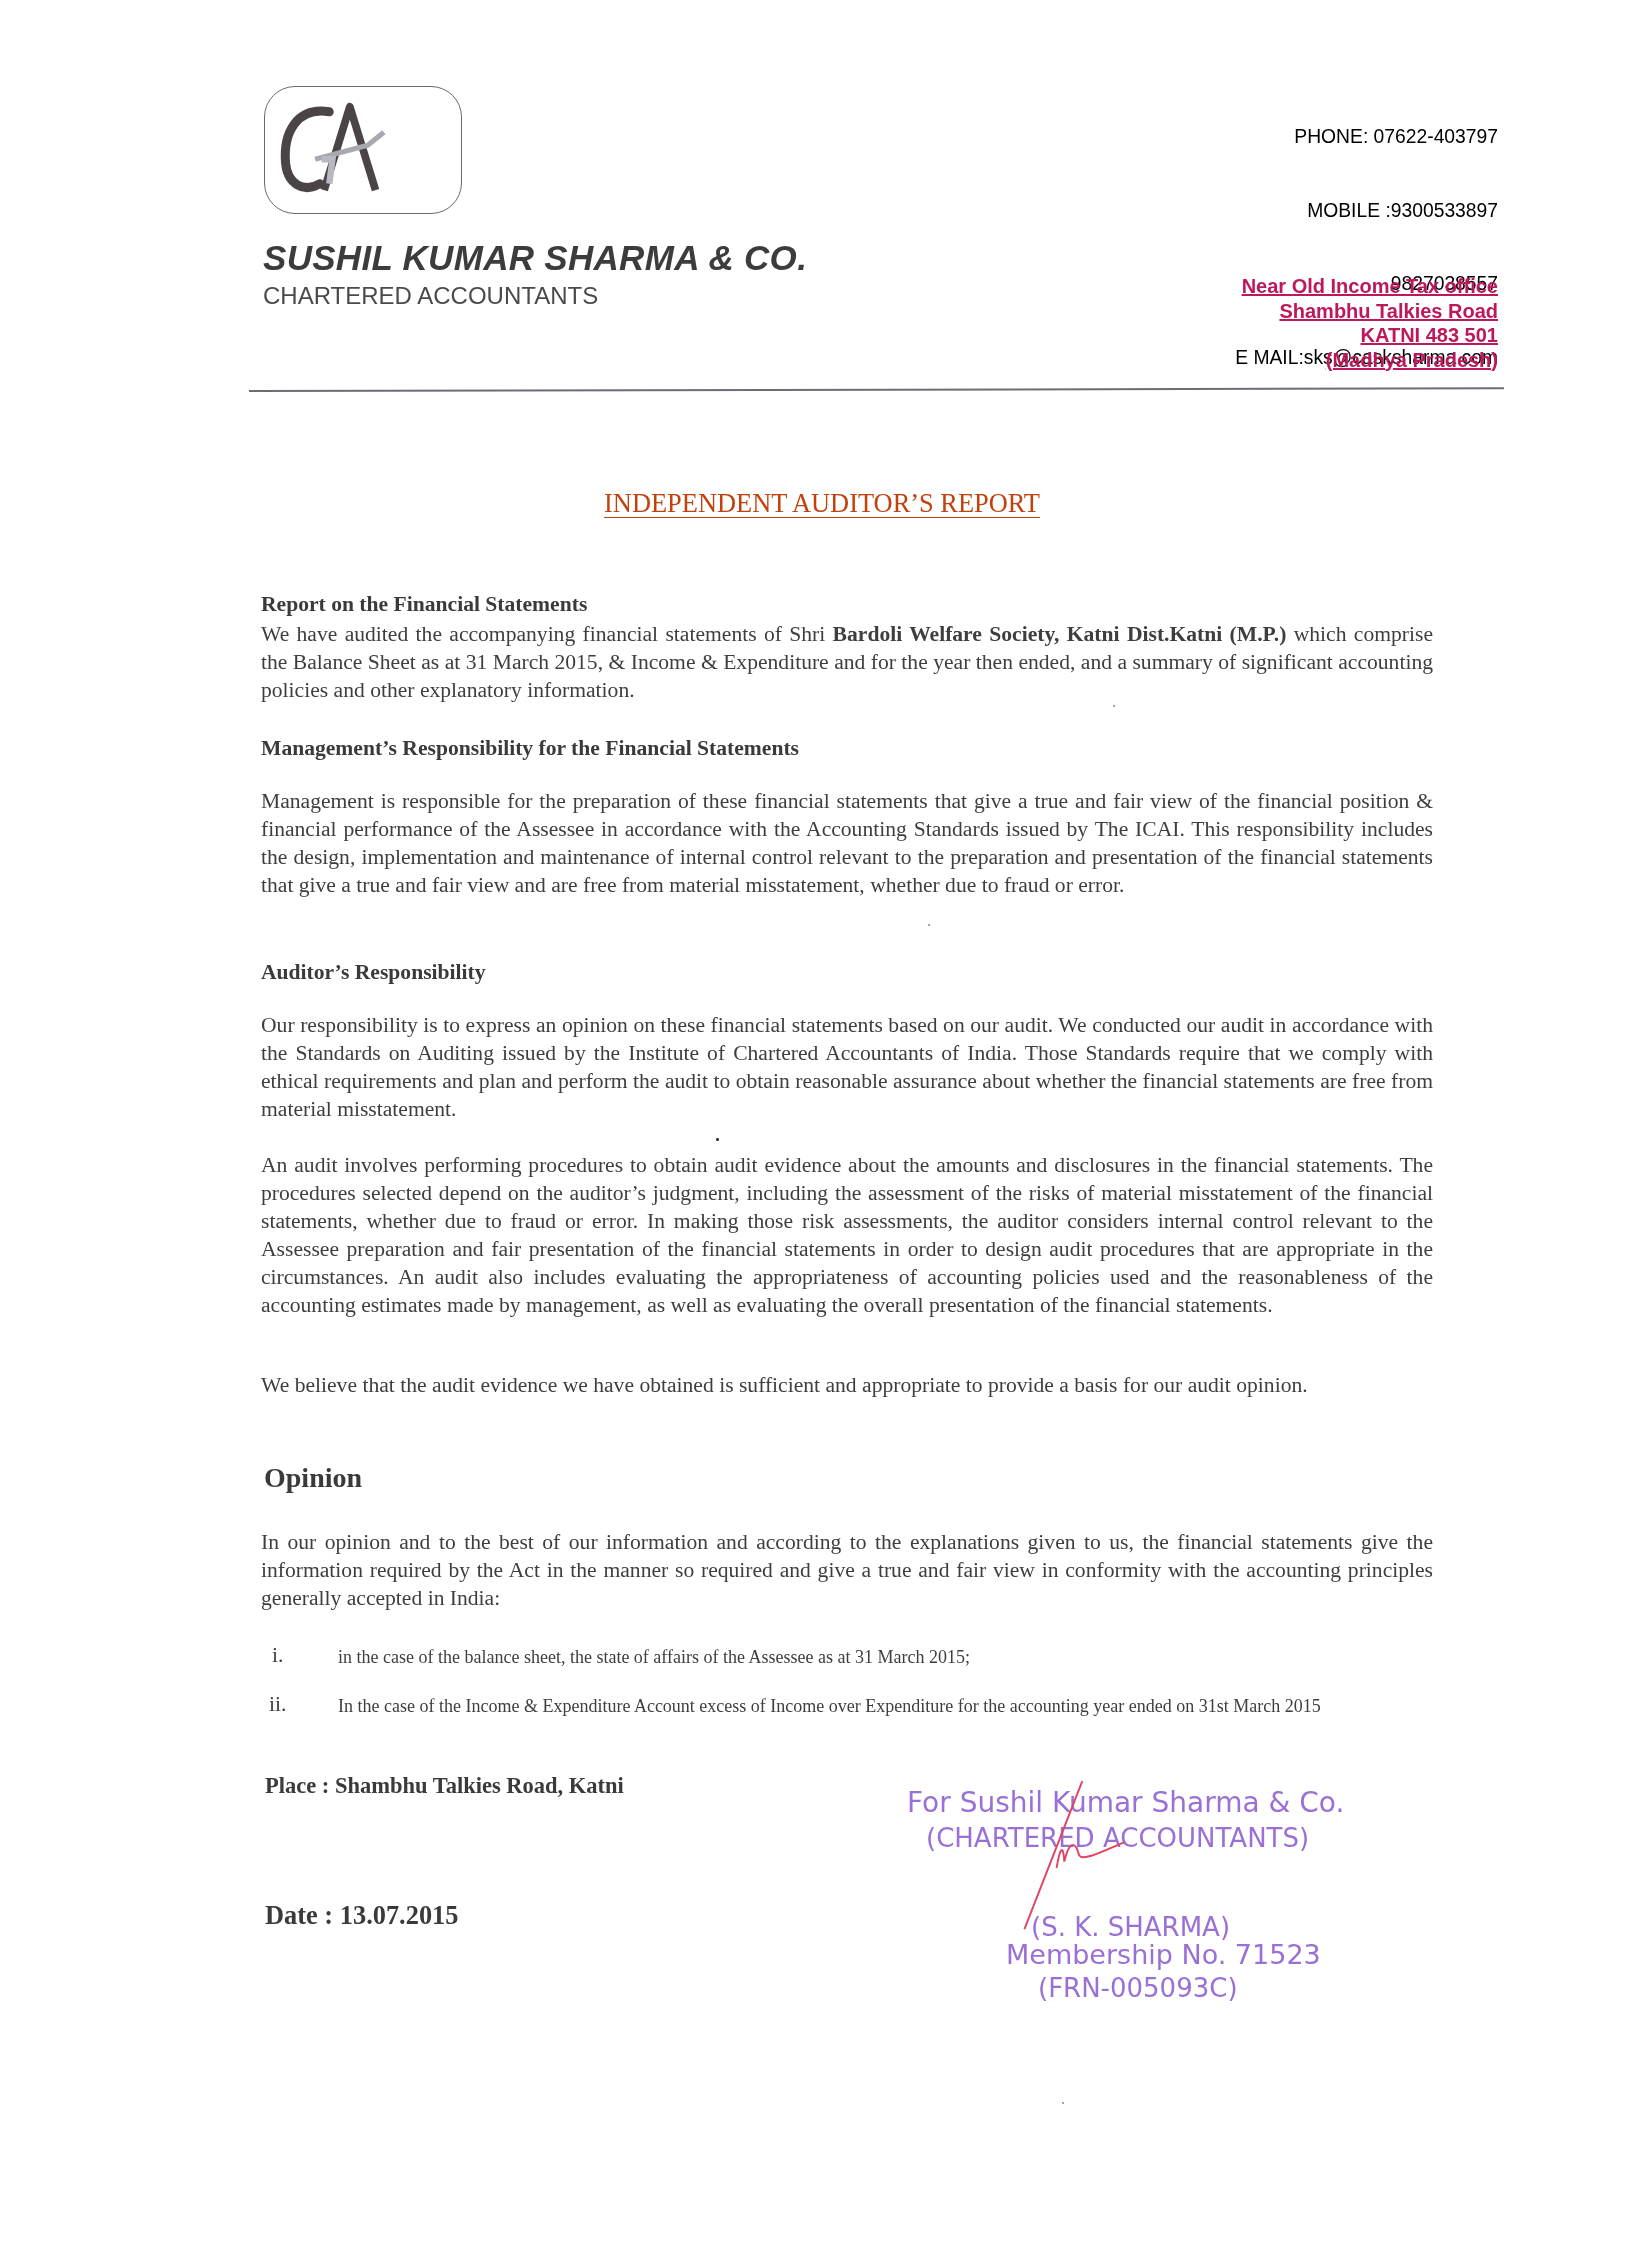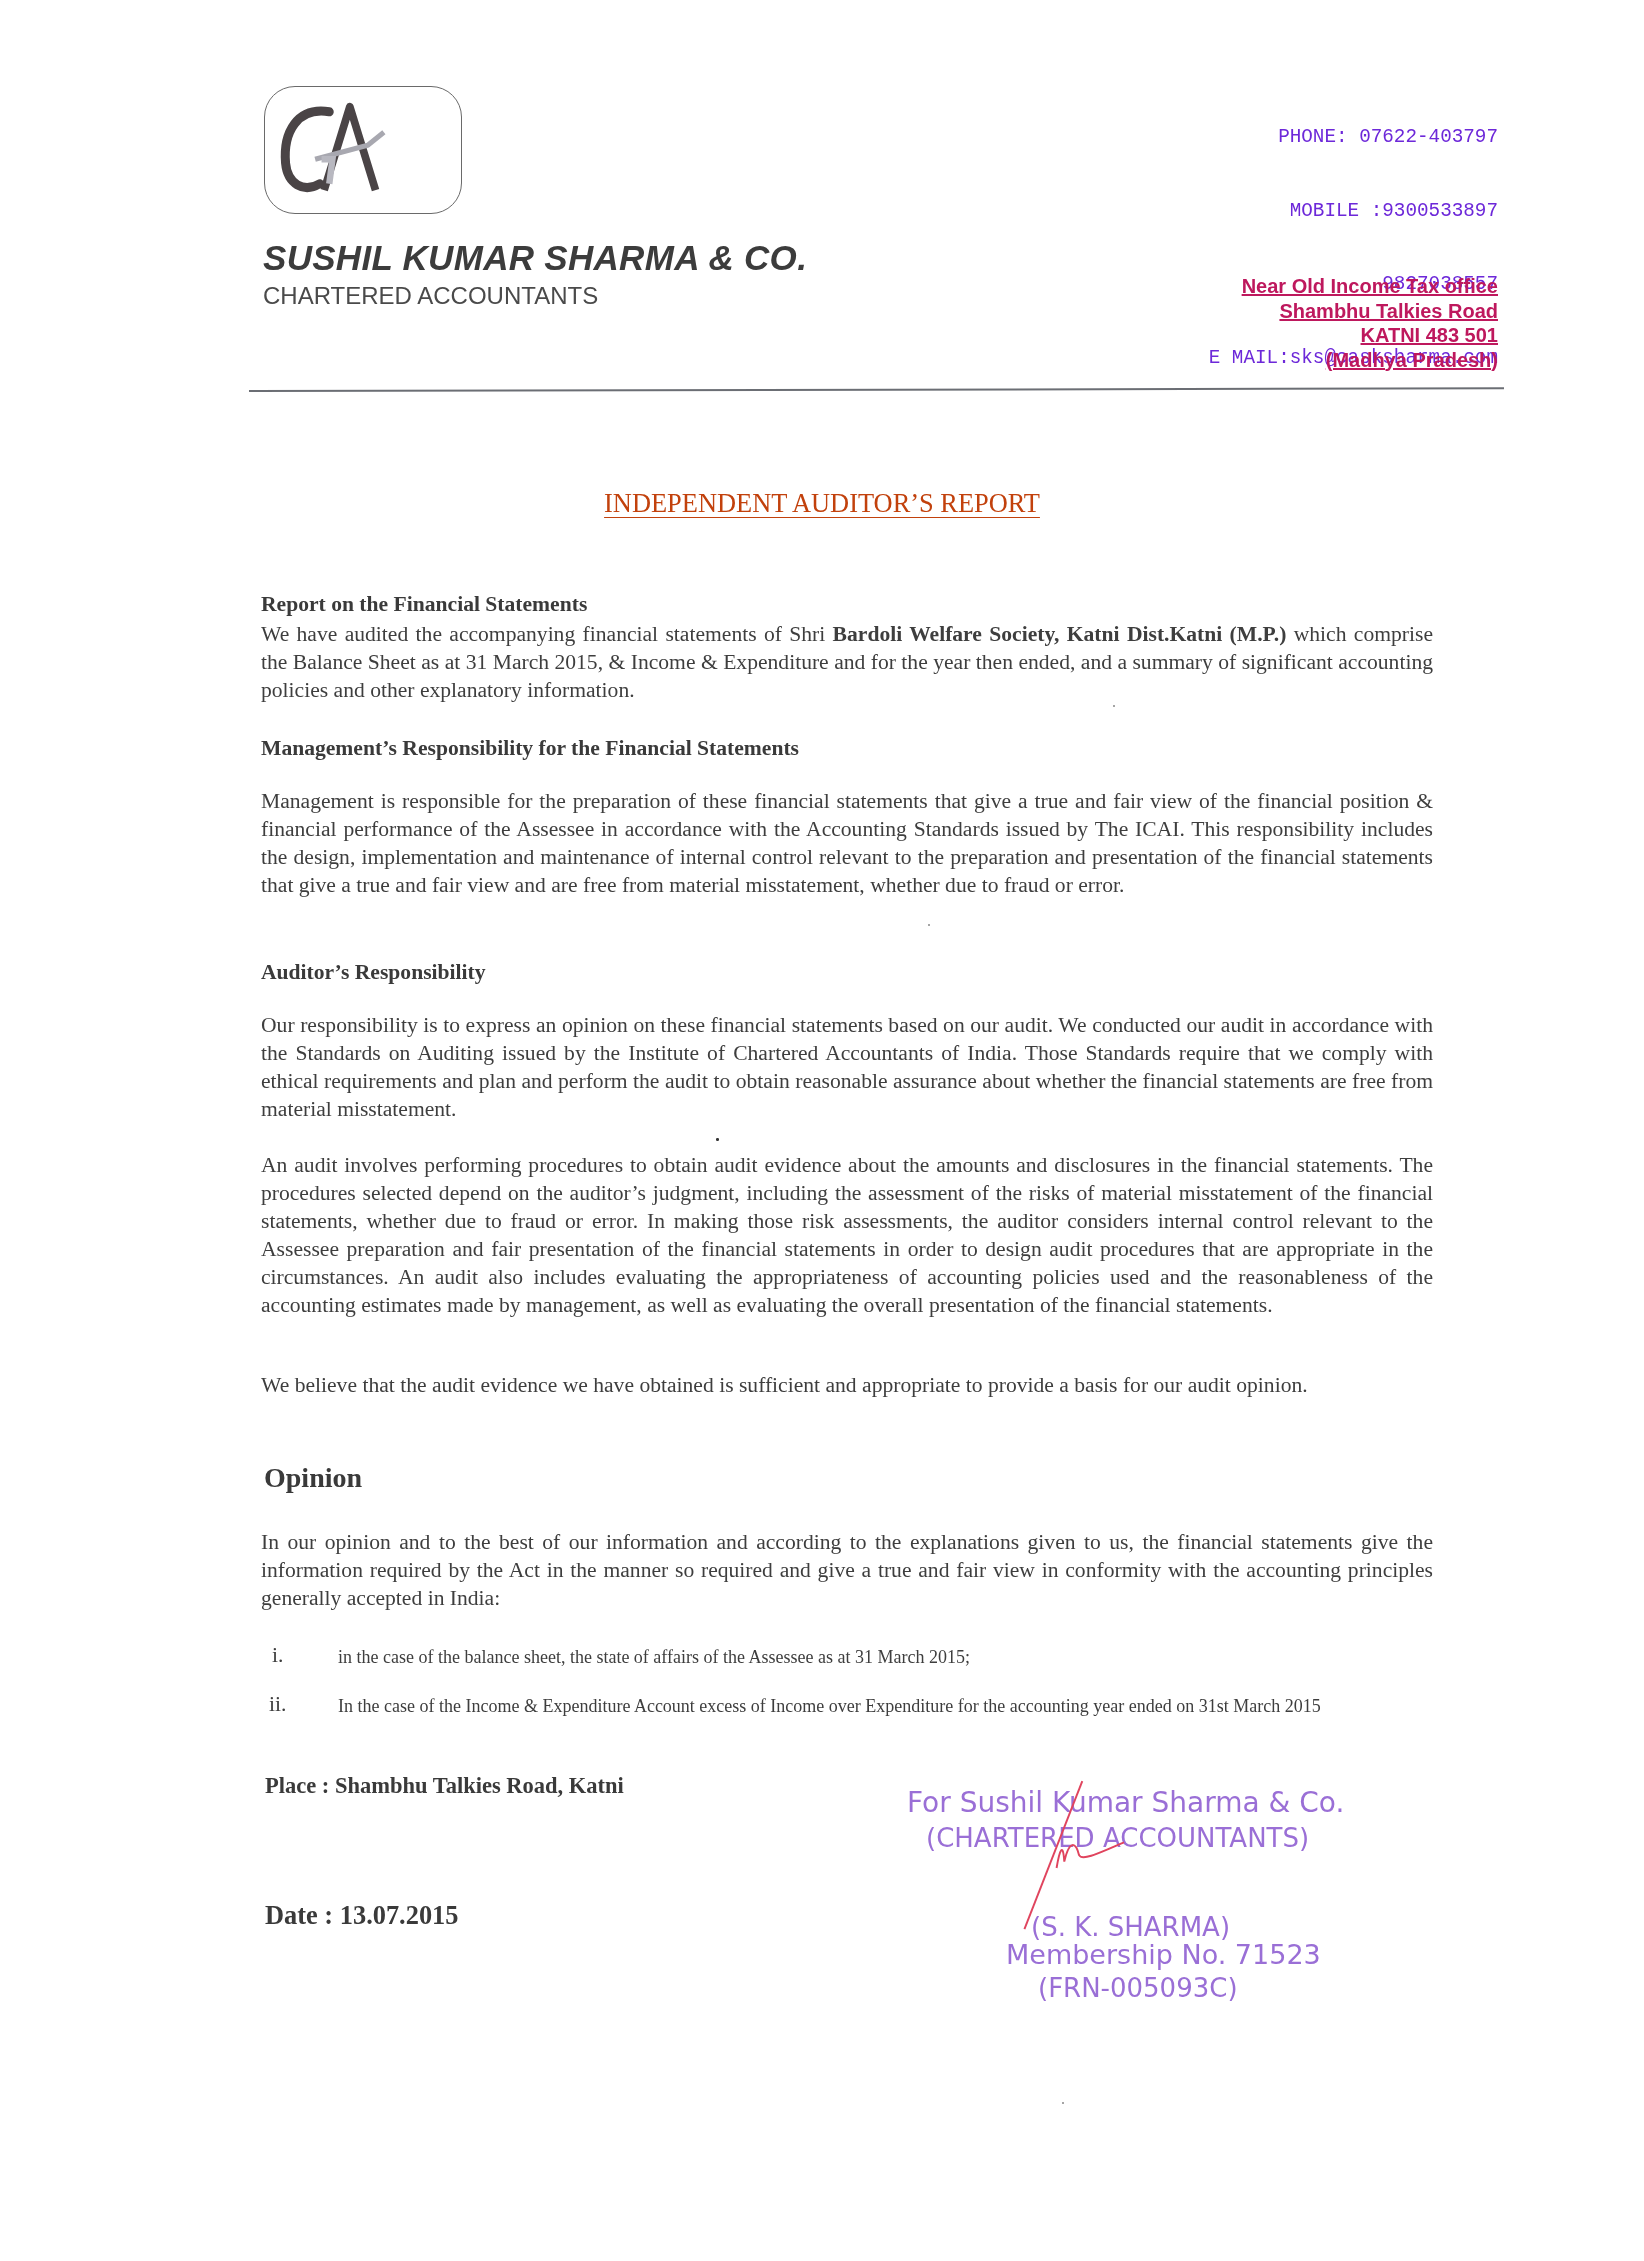--- a/index.html
+++ b/index.html
@@ -2,21 +2,21 @@
 <html style="font-size:10.3px"><head>
 <meta charset="utf-8">
 <style>
   html, body { margin: 0; padding: 0; background: #ffffff; }
   body { width: 1644px; height: 2261px; position: relative; overflow: hidden; color: #3a3a3a; }
   .abs { position: absolute; }
 
   
   .logo-box { left: 264px; top: 86px; width: 196px; height: 126px; border: 1.3px solid #6a6a6a; border-radius: 31px; }
   .logo-box svg { width: 100%; height: 100%; }
-  .contact { right: 146px; top: 76px; text-align: right; font-family: Liberation Mono, monospace; font-size: 19.3px; line-height: 24.5px; color: #6d28d9; white-space: pre; margin-left: 20px; }
+  .contact { right: 146px; top: 76px; text-align: right; font-family: Liberation Sans, sans-serif; font-size: 19.3px; line-height: 24.5px; color: #000000; white-space: pre; margin-left: 20px; }
   .firm-name { left: 263px; top: 238px; font-family: "Liberation Sans", sans-serif; font-weight: bold; font-style: italic; font-size: 35px; color: #3c3c3c; letter-spacing: 0.3px; }
   .firm-sub { left: 263px; top: 282px; font-family: "Liberation Sans", sans-serif; font-size: 24px; color: #4a4a4a; }
   .address { right: 146px; top: 274px; text-align: right; font-family: "Liberation Sans", sans-serif; font-weight: bold; font-size: 20px; line-height: 24.5px; color: #be185d; text-decoration: underline; }
   .rule { left: 249px; top: 390px; width: 1255px; height: 1.9px; background: #6b6e74; transform: rotate(-0.12deg); transform-origin: left center; }
 
   
   .title { left: 0; width: 1644px; top: 488px; text-align: center; font-family: "Liberation Serif", serif; font-size: 26.4px; color: #c2410c; }
   .title span { text-decoration: underline; text-underline-offset: 5.2px; text-decoration-thickness: 1.3px; }
   .body { left: 261px; width: 1172px; font-family: "Liberation Serif", serif; font-size: 21.6px; line-height: 28px; color: #3e3e3e; text-align: justify; }
   .heading { left: 261px; font-family: "Liberation Serif", serif; font-weight: bold; font-size: 21.6px; color: #3a3a3a; }

